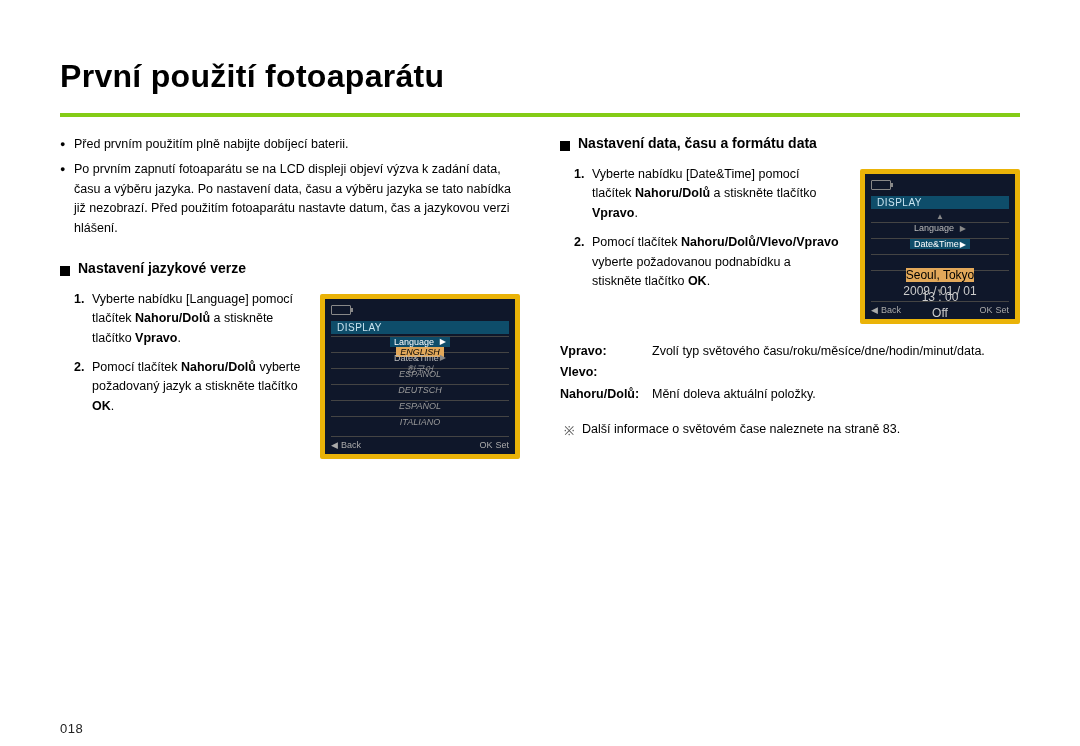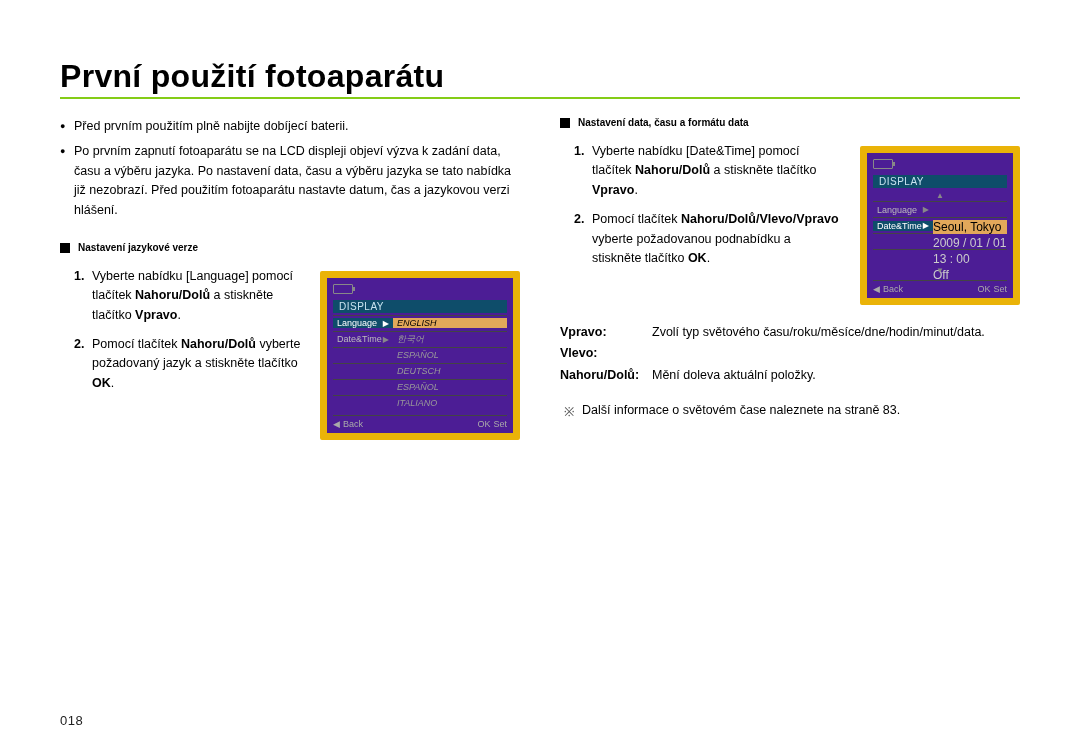--- a/index.html
+++ b/index.html
@@ -1,44 +1,44 @@
 <!DOCTYPE html>
 <html><head>
 <meta charset="utf-8">
 <style>
   * { box-sizing: border-box; margin: 0; padding: 0; }
   html, body { width: 1080px; height: 746px; background: #fff; font-family: Arial, Helvetica, sans-serif; color: #000; }
   .page { position: relative; width: 1080px; height: 746px; padding: 58px 60px 30px 60px; }
-  h1 { font-size: 32px; font-weight: bold; border-bottom: 2px solid #84cc16; padding-bottom: 2px; margin-bottom: 18px; letter-spacing: 0.3px; }
+  h1 { font-size: 32px; font-weight: bold; border-bottom: 4px solid #84cc16; padding-bottom: 18px; margin-bottom: 18px; letter-spacing: 0.3px; }
   .columns { display: flex; gap: 40px; }
   .col { width: 470px; }
   .bullet { display: flex; font-size: 12.5px; line-height: 1.55; margin-bottom: 6px; }
   .bullet .dot { width: 14px; flex-shrink: 0; font-size: 9px; padding-top: 3px; }
-  .subhead { display: flex; align-items: flex-end; font-weight: bold; font-size: 10px; margin: 22px 0 14px 0; }
+  .subhead { display: flex; align-items: flex-end; font-weight: bold; font-size: 14px; margin: 22px 0 14px 0; }
   .subhead .sq { width: 10px; height: 10px; background:#000; margin-right: 8px; display:inline-block; }
   .instr { display:flex; gap:18px; }
   .steps { font-size:12.5px; line-height:1.55; flex:1; }
   .steps .step { display:flex; margin-bottom:10px; padding-left:14px;}
   .steps .num { font-weight:bold; width:18px; flex-shrink:0; }
   .steps .txt { }
   .steps b { font-weight:bold; }
   .defs { margin-top:18px; font-size:12.5px; line-height:1.55; }
   .defrow { display:flex; margin-bottom:2px; }
   .defrow .k { width:92px; flex-shrink:0; font-weight:bold; }
   .defrow .v { flex:1; }
   .note { display:flex; font-size:12.5px; margin-top:18px; padding-left:4px; }
   .note .bullet-ch { width:18px; flex-shrink:0; color:#555; }
-  .pgnum { position:absolute; bottom:18px; left:60px; font-size:13px; color:#222; letter-spacing:0.5px; }
+  .pgnum { position:absolute; bottom:10px; left:60px; font-size:13px; color:#222; letter-spacing:0.5px; }
 
   
-  .lcd { width:200px; background:#4c1d95; border:7px solid #eab308; border-radius:2px; padding:6px 6px 4px 6px; font-size:10px; color:#e0e0e0; flex-shrink:0; margin-top:4px;}
+  .lcd { width:200px; background:#0f172a; border:5px solid #eab308; border-radius:2px; padding:6px 6px 4px 6px; font-size:10px; color:#e0e0e0; flex-shrink:0; margin-top:4px;}
   .lcd .bat { width:20px; height:10px; border:1px solid #888; border-radius:1px; position:relative; margin-bottom:6px;}
   .lcd .bat:after{content:"";position:absolute;right:-3px;top:2px;width:2px;height:4px;background:#888;}
   .lcd .hdr { background:#0e4d6a; color:#c9e4f0; padding:1px 6px; font-size:10px; letter-spacing:0.5px; margin-bottom:2px;}
-  .lcd .menurow { display:flex; height:16px; align-items:center; border-top:1px solid #444;}
+  .lcd .menurow { display:flex; height:16px; align-items:center; border-top:1px solid #444;flex-direction:column;}
   .lcd .menurow:first-of-type{border-top:none;}
   .lcd .mleft { width:60px; padding:0 4px; color:#bbb; font-size:9px; display:flex; align-items:center; justify-content:space-between;}
   .lcd .mleft.sel { background:#0e4d6a; color:#fff;}
   .lcd .mright { flex:1; padding:0 4px; color:#999; font-size:9px;font-style:italic;}
   .lcd .mright.hl { background:#e2a85a; color:#000;}
   .lcd-right .valcol { flex:1; text-align:left; color:#ccc; font-size:12px;margin-top:35px;}
   .lcd-right .valcol.hl { background:#e2a85a; color:#000;}
   .lcd .arrowsband { display:flex; justify-content:center; gap:70px; padding:1px 0; color:#888;}
   .lcd .foot { display:flex; justify-content:space-between; border-top:1px solid #444; padding-top:3px; margin-top:4px; font-size:9px; color:#aaa;}
   .lcd .foot span { display:flex; align-items:center; gap:3px;}

